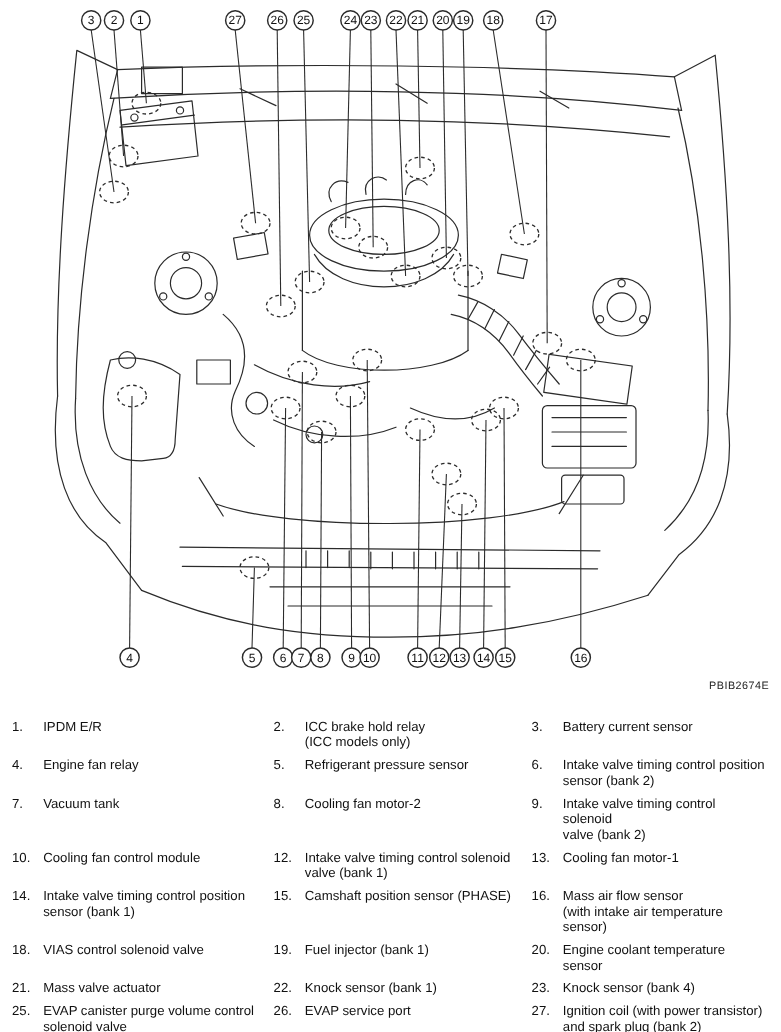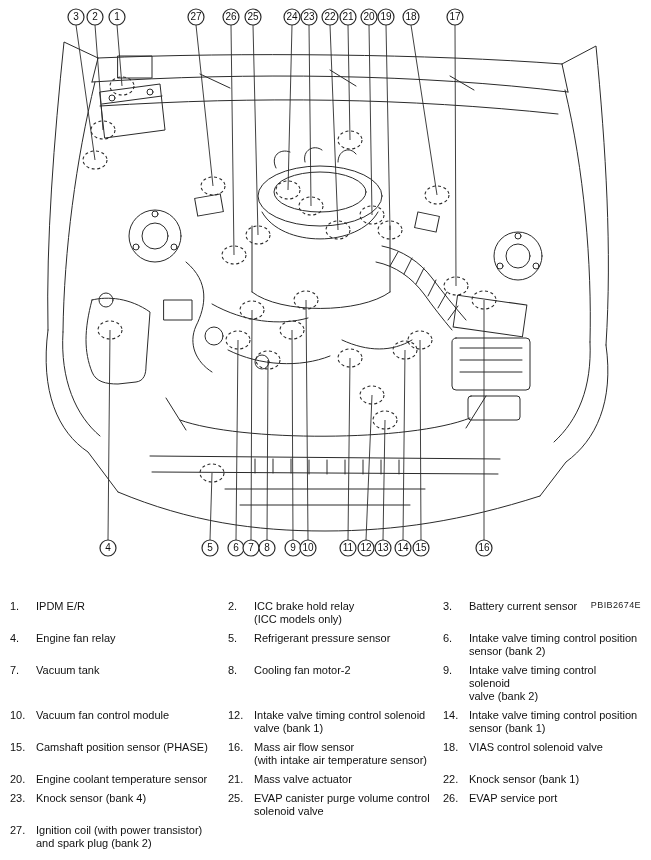--- a/index.html
+++ b/index.html
@@ -20,21 +20,21 @@
   }
   .leader { stroke: #2b2b2b; stroke-width: 0.9; fill: none; }
   .target { fill: none; stroke: #2b2b2b; stroke-width: 1.1; stroke-dasharray: 3 2.6; }
   .bubble { fill: #ffffff; stroke: #2b2b2b; stroke-width: 1.2; }
   .bubble-num {
     fill: #111111; stroke: none;
     font-family: "Liberation Sans", sans-serif;
     font-size: 10px; text-anchor: middle;
   }
   .figure-code {
-    position: absolute; top: 600px; right: 10px;
+    position: absolute; top: 566px; right: 10px;
     font-size: 9px; letter-spacing: 0.4px; color: #222222;
   }
   .legend {
     position: absolute; left: 0; top: 588px; width: 651px;
     box-sizing: border-box; padding: 12px 4px 0 10px;
     display: grid;
     grid-template-columns: 218px 215px 1fr;
     row-gap: 6px;
     font-size: 11px; line-height: 13px; color: #111111;
   }
@@ -274,46 +274,54 @@
         <span class="num">8.</span>
         <span class="lab">Cooling fan motor-2</span>
       </div>
       <div class="legend-item">
         <span class="num">9.</span>
         <span class="lab">Intake valve timing control solenoid
 valve (bank 2)</span>
       </div>
       <div class="legend-item">
         <span class="num">10.</span>
-        <span class="lab">Vacuum fan control module</span>
+        <span class="lab">Cooling fan control module</span>
       </div>
       <div class="legend-item">
         <span class="num">12.</span>
         <span class="lab">Intake valve timing control solenoid
 valve (bank 1)</span>
       </div>
       <div class="legend-item">
+        <span class="num">13.</span>
+        <span class="lab">Cooling fan motor-1</span>
+      </div>
+      <div class="legend-item">
         <span class="num">14.</span>
         <span class="lab">Intake valve timing control position
 sensor (bank 1)</span>
       </div>
       <div class="legend-item">
         <span class="num">15.</span>
         <span class="lab">Camshaft position sensor (PHASE)</span>
       </div>
       <div class="legend-item">
         <span class="num">16.</span>
         <span class="lab">Mass air flow sensor
 (with intake air temperature sensor)</span>
       </div>
       <div class="legend-item">
         <span class="num">18.</span>
         <span class="lab">VIAS control solenoid valve</span>
       </div>
       <div class="legend-item">
+        <span class="num">19.</span>
+        <span class="lab">Fuel injector (bank 1)</span>
+      </div>
+      <div class="legend-item">
         <span class="num">20.</span>
         <span class="lab">Engine coolant temperature sensor</span>
       </div>
       <div class="legend-item">
         <span class="num">21.</span>
         <span class="lab">Mass valve actuator</span>
       </div>
       <div class="legend-item">
         <span class="num">22.</span>
         <span class="lab">Knock sensor (bank 1)</span>

